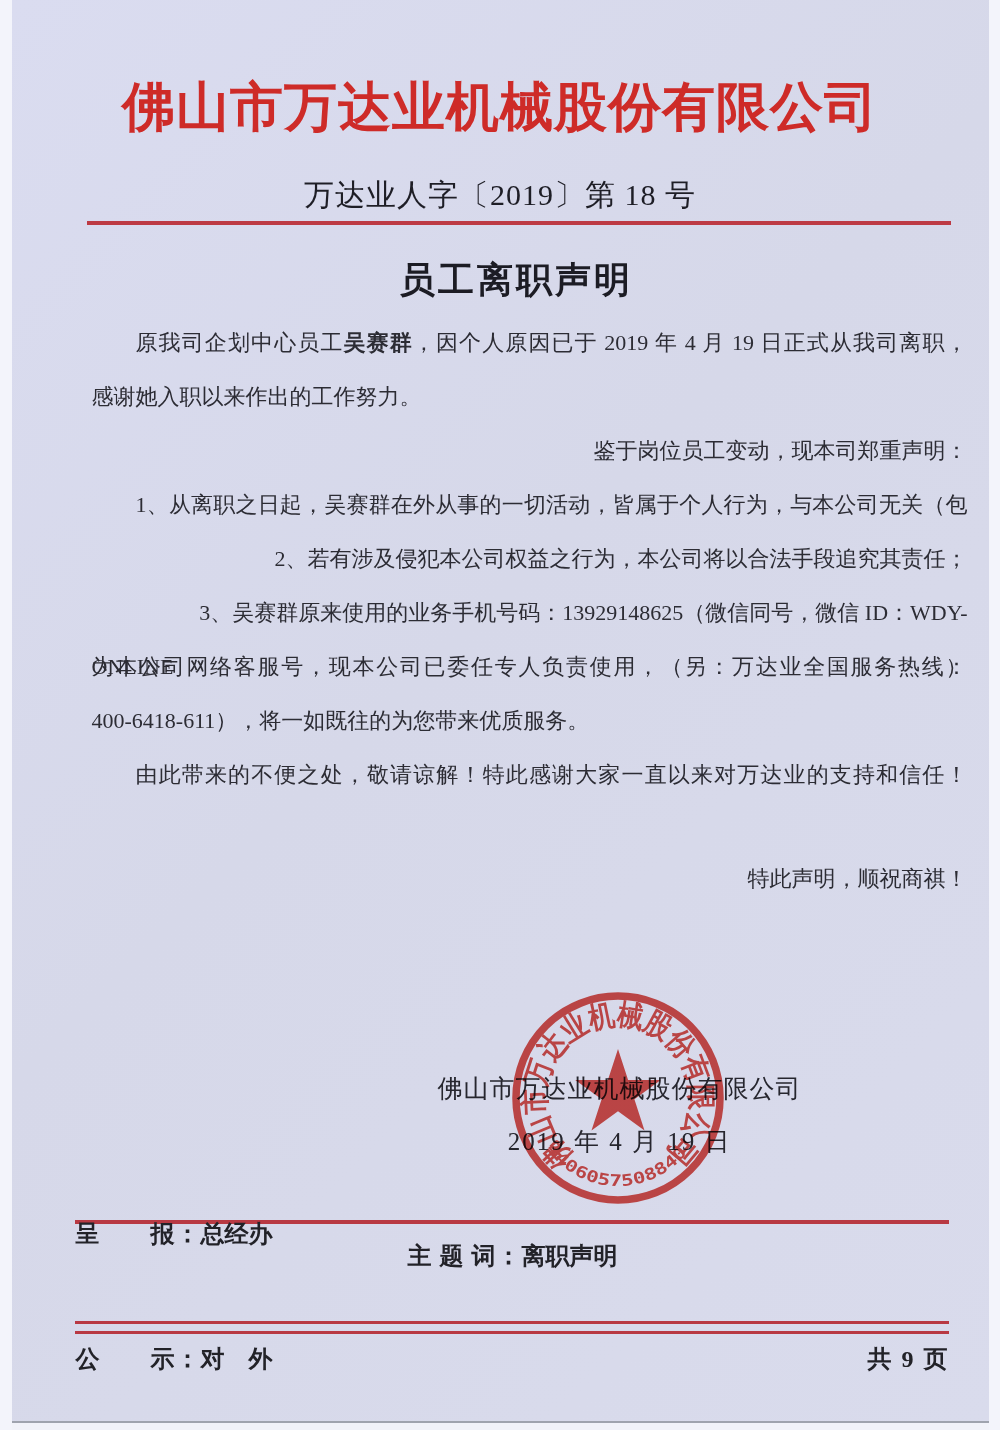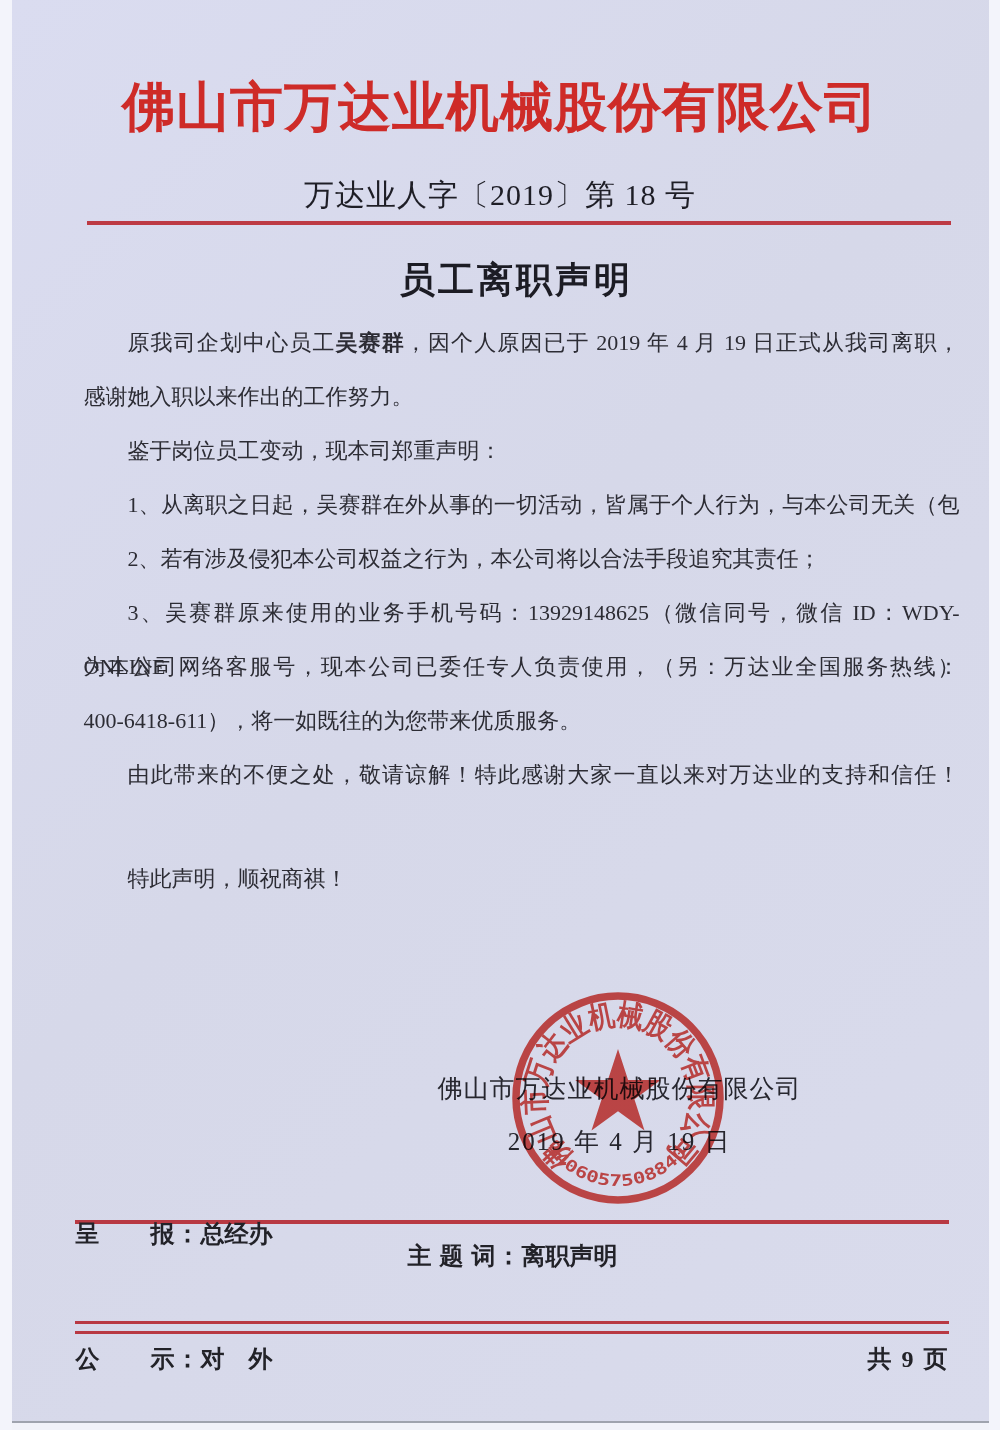--- a/index.html
+++ b/index.html
@@ -26,29 +26,29 @@
   .red-rule-top {
     position:absolute; top:221px; left:75px; width:864px; height:4px;
     background:#bd3a44;
   }
   .doc-title {
     position:absolute; top:256px; left:16px; width:100%;
     text-align:center;
     font-size:36px; font-weight:700; letter-spacing:3px; color:#1c1c24;
   }
   .doc-body {
-    position:absolute; top:316px; left:72px; width:876px;
+    position:absolute; top:316px; left:80px; width:876px;
     font-size:22px; color:#2c2c34;
   }
   .doc-body .line { line-height:54px; height:54px; white-space:nowrap; }
   .doc-body .line.fill {
     white-space:normal;
     text-align:justify; text-align-last:justify;
   }
-  .doc-body .line.indent { text-indent:44px; }
+  .doc-body .line.indent { text-indent:44px;text-align:right; }
   .doc-body .seg-bold { font-weight:700; }
   .doc-body .line-gap { height:50px; }
   .signature {
     position:absolute; top:1074px; left:228px; width:760px;
     text-align:center; font-size:25px; color:#26262e;
   }
   .signature .sig-company { line-height:30px; letter-spacing:1px; }
   .signature .sig-date { margin-top:23px; line-height:30px; letter-spacing:2px; }
   .seal {
     position:absolute; left:491px; top:983px; width:230px; height:230px;

